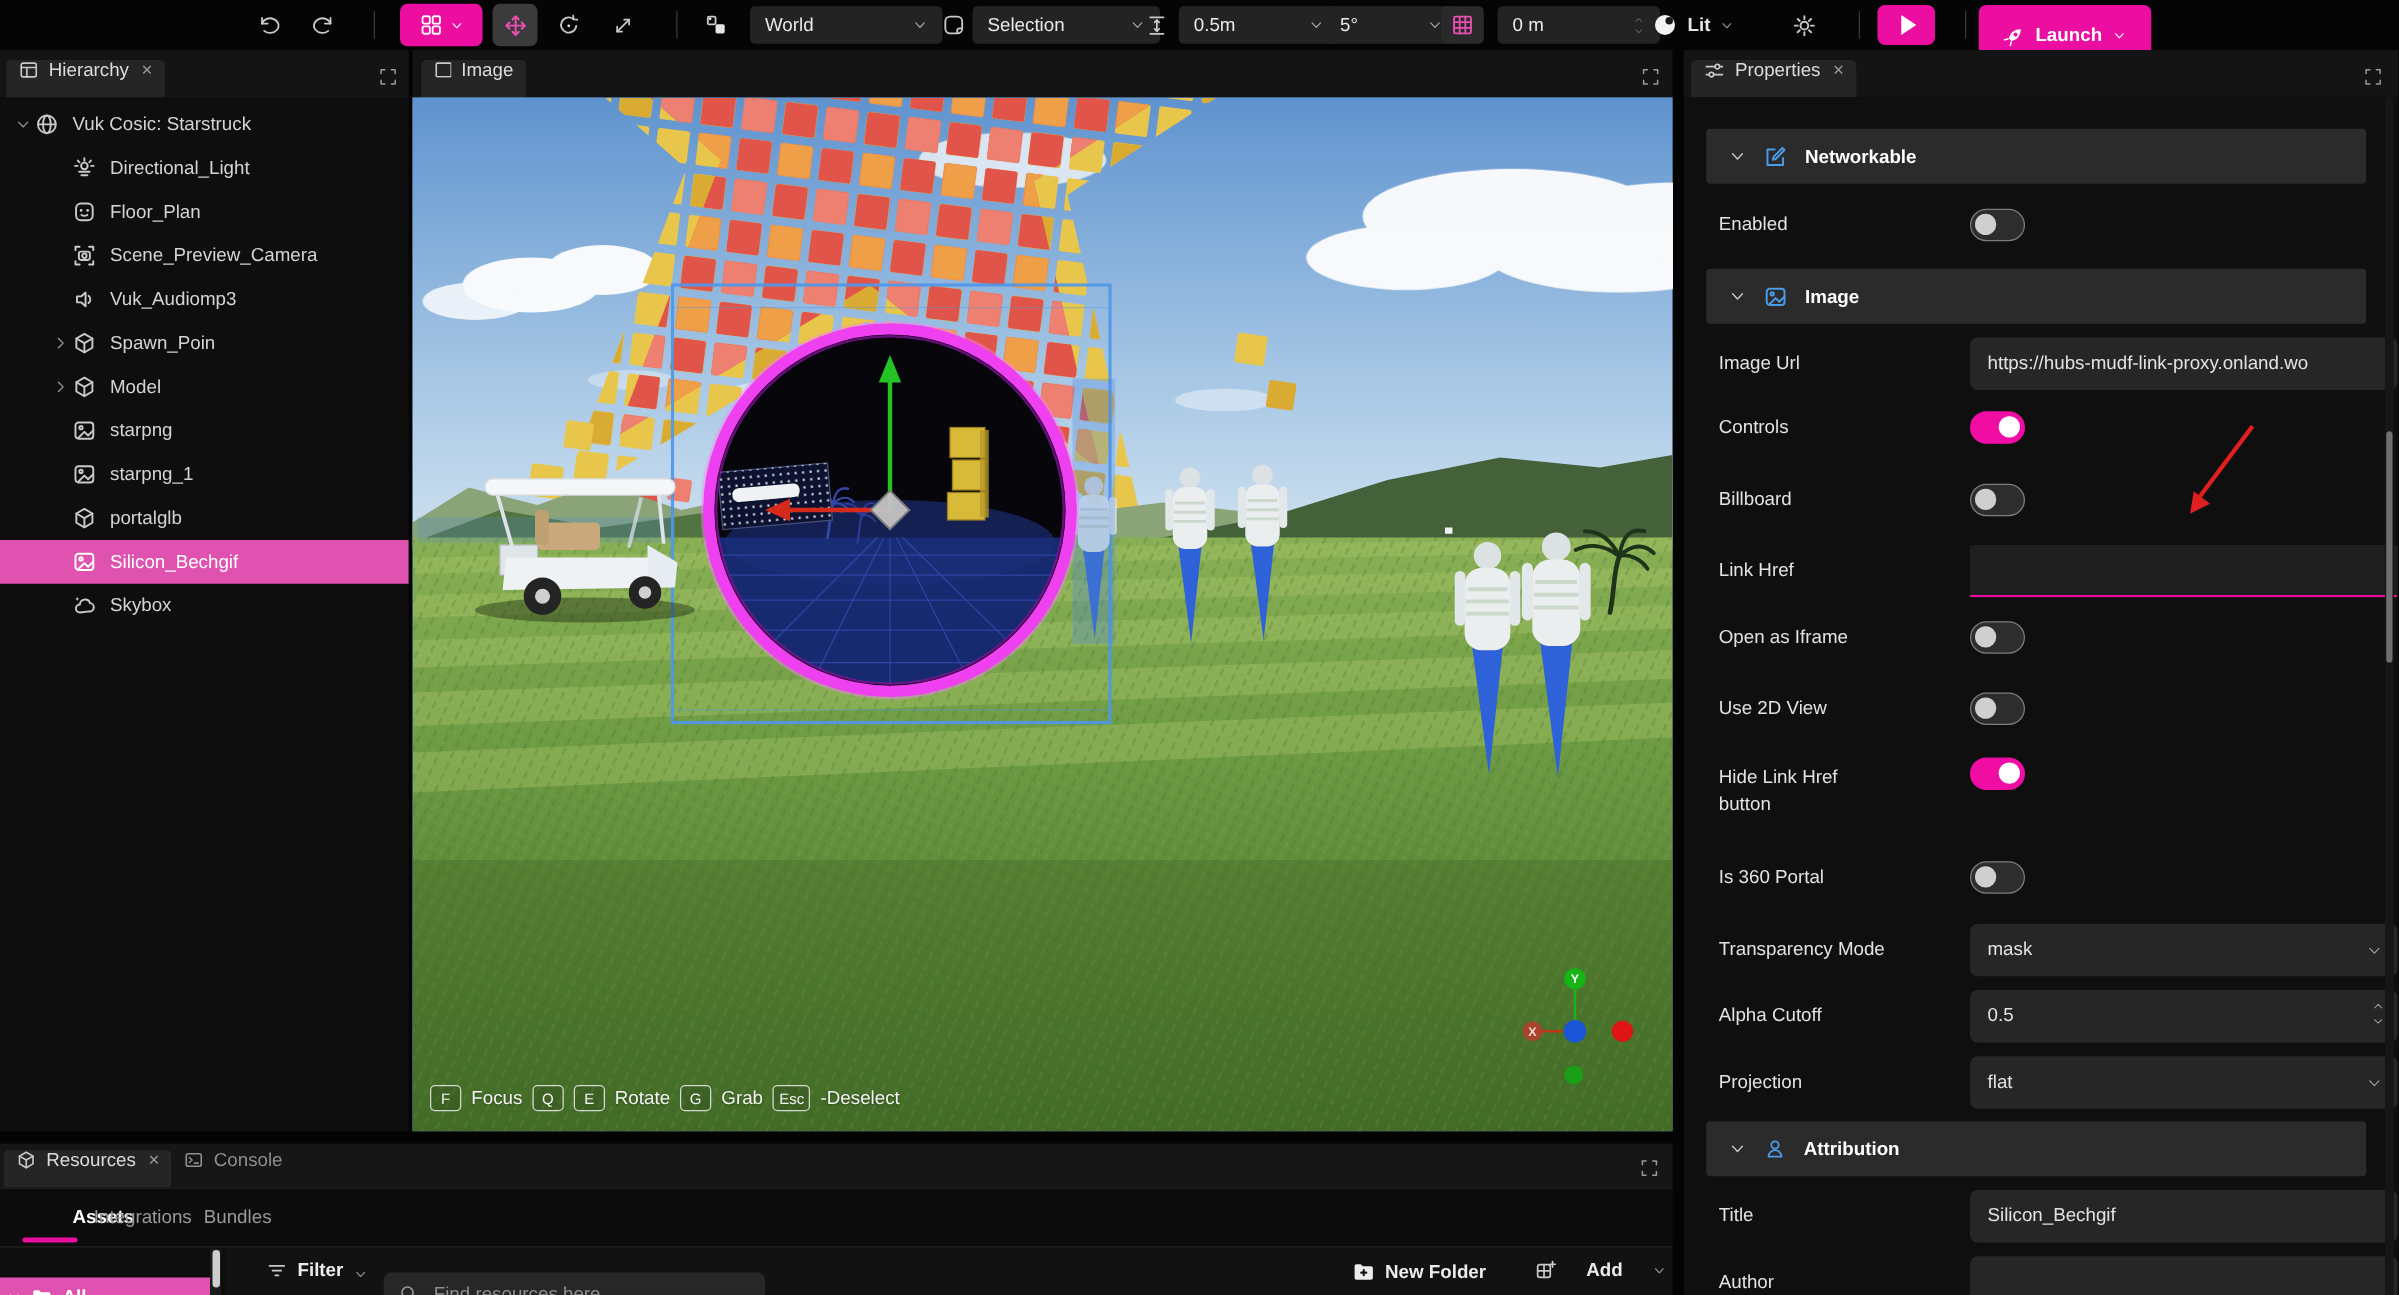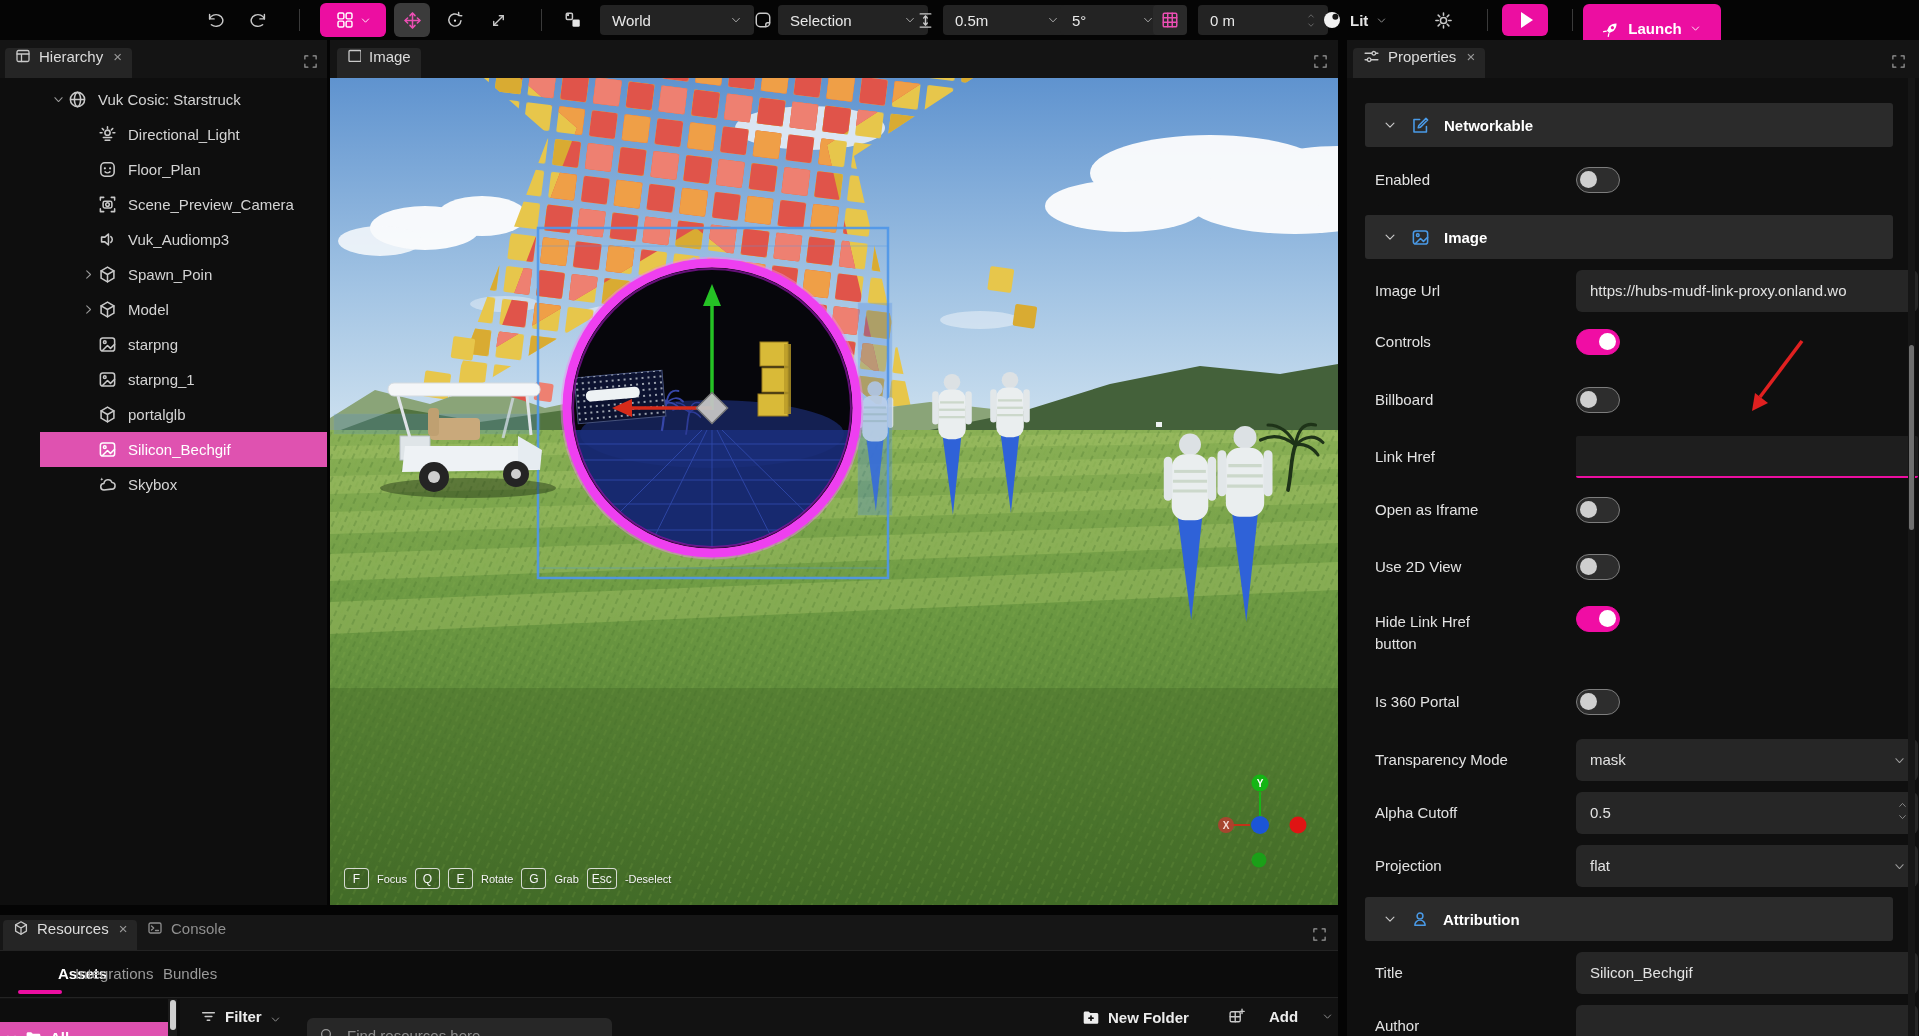--- a/index.html
+++ b/index.html
@@ -21,30 +21,30 @@
   
   .strip{top:40px;height:38px;background:#141414;}
   .tab{position:absolute;bottom:0;height:30px;display:flex;align-items:flex-start;gap:8px;padding:0 10px;border-radius:4px 4px 0 0;font-size:15px;color:#dcdcdc;}
   .tab.active{background:#252525;}
   .tab .x{color:#9a9a9a;font-size:15px;margin-left:2px;}
   .tab.inactive{color:#8f8f8f;}
   .tab.inactive .ic{stroke:#8f8f8f;}
   .expand{position:absolute;width:15px;height:15px;}
   
   .hierpanel{left:0;top:78px;width:327px;height:827px;background:#0e0e0e;overflow:hidden;}
-  .hrow{display:flex;align-items:center;height:35px;font-size:15px;color:#d4d4d4;white-space:nowrap;margin-left:40px;}
+  .hrow{display:flex;align-items:center;height:35px;font-size:15px;color:#d4d4d4;white-space:nowrap;}
   .hrow .exp{width:20px;display:flex;align-items:center;justify-content:center;flex:none;}
   .hrow .hico{width:19px;margin-right:11px;flex:none;display:flex;}
   .hrow.sel{background:#df52b0;color:#fff;}
   .hrow.sel .ic{stroke:#fff;}
   
   .viewport{left:330px;top:78px;width:1008px;height:827px;background:#79a8d8;}
   .hintbar{display:flex;align-items:center;gap:8px;}
   .kbd{min-width:15px;height:19px;border:1.5px solid rgba(240,240,240,.85);border-radius:4px;color:#f4f4f4;font-size:12px;display:inline-flex;align-items:center;justify-content:center;padding:0 4px;background:rgba(20,30,15,.15);}
-  .klabel{font-size:11px;color:#f4f4f4;text-shadow:0 1px 2px rgba(0,0,0,.4);}
+  .klabel{font-size:15px;color:#f4f4f4;text-shadow:0 1px 2px rgba(0,0,0,.4);}
   
   .propspanel{left:1347px;top:78px;width:572px;height:958px;background:#0f0f0f;overflow:hidden;}
   .phead{position:absolute;left:18px;width:528px;height:44px;background:#2b2b2b;border-radius:3px;display:flex;align-items:center;gap:14px;padding-left:18px;box-sizing:border-box;font-size:15px;font-weight:700;color:#fff;}
   .phead .ic{stroke:#4a9be8;}
   .prow{position:absolute;left:28px;width:516px;height:42px;}
   .plabel{position:absolute;left:0;top:50%;transform:translateY(-50%);font-size:15px;color:#e2e2e2;line-height:1.45;}
   .pctrl{position:absolute;left:201px;top:0;width:342px;height:42px;}
   .tinput{position:absolute;left:0;top:0;width:342px;height:42px;background:#262626;border-radius:6px;box-sizing:border-box;font-size:15px;color:#e2e2e2;line-height:42px;padding:0 14px;white-space:nowrap;overflow:hidden;}
   .tinput.pinkline{background:#1e1e1e;border-radius:2px;border-bottom:2px solid #ec0ea1;}
   .selchev{position:absolute;right:12px;top:15px;}
@@ -932,21 +932,21 @@
             </svg>
           <svg class="ic" width="17" height="17" style="color:#fff">
               <use href="#i-folder"></use>
             </svg>
           <span>All</span>
         </div>
         <div class="abs" style="left:168px;top:0;width:9px;height:38px;background:#1b1b1b">
           <div class="abs" style="left:1.5px;top:1px;width:6px;height:30px;background:#cfcfcf;border-radius:3px"></div>
         </div>
       </div>
-      <div class="abs" style="left:200px;top:10px;display:flex;align-items:flex-end;gap:8px">
+      <div class="abs" style="left:213px;top:10px;display:flex;align-items:flex-end;gap:8px">
         <svg class="ic" width="17" height="17">
             <use href="#i-filter"></use>
           </svg>
         <span class="boldlbl">Filter</span>
         <svg class="ic" width="11" height="11" style="stroke:#9a9a9a">
             <use href="#i-chevd"></use>
           </svg>
       </div>
       <div class="searchbox">
         <svg class="ic" width="16" height="16" style="stroke:#9a9a9a">

